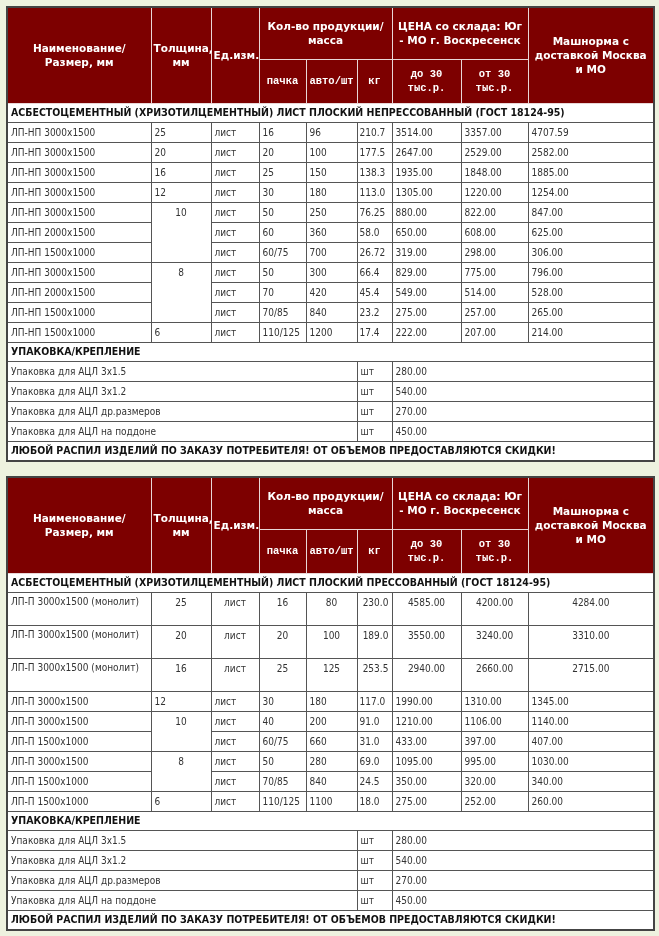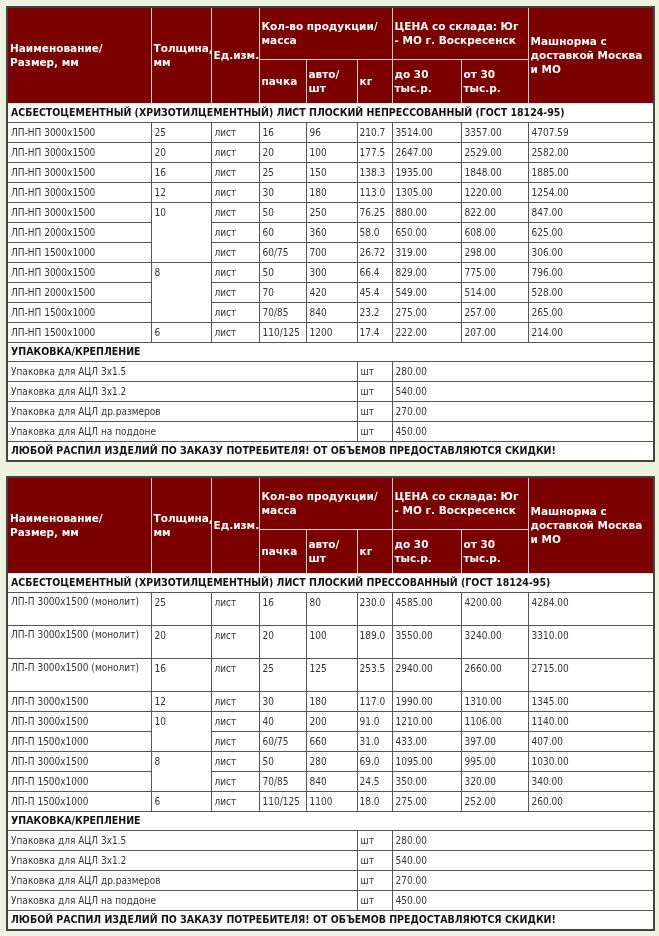--- a/index.html
+++ b/index.html
@@ -20,48 +20,48 @@
       background: #ffffff;
       font-size: 10.5px;
       color: #222;
     }
     table.price th {
       background: #7d0000;
       color: #ffffff;
       font-weight: bold;
       font-size: 10.5px;
       border: 1px solid #e9d6d6;
-      text-align: left;
+      text-align: center;
       vertical-align: middle;
       padding: 2px 2px;
       line-height: 14px;
     }
     table.price td {
       border: 1px solid #555;
       padding: 0 3px;
       height: 19px;
       line-height: 13px;
       vertical-align: middle;
       white-space: nowrap;
       font-family: "DejaVu Sans Condensed", "DejaVu Sans", sans-serif;
       font-size: 10px;
       color: #333;
     }
     table.price td.wrap { white-space: normal; vertical-align: top; padding-top: 2px; }
-    table.price td.topalign { vertical-align: top; padding-top: 3px; }
+    table.price td.topalign { vertical-align: top; padding-top: 3px; text-align: center; }
     table.price td.section {
       font-weight: bold;
       color: #111;
       font-size: 10.5px;
       height: 18px;
       margin-top: 21px;
     }
     table.price td.kg { padding-left: 2px; padding-right: 0; margin-top: 44px; }
     .hdr-main { height: 52px; }
-    .hdr-sub { height: 44px; }
+    .hdr-sub { height: 44px; font-family: Liberation Mono, monospace; }
     .outer { border: 2px solid #444; }
   </style>
 </head>
 <body>
 
 <div class="tbl-wrap" id="wrap1">
   <table class="price outer">
     <colgroup>
       <col style="width:144px">
         <col style="width:60px">

